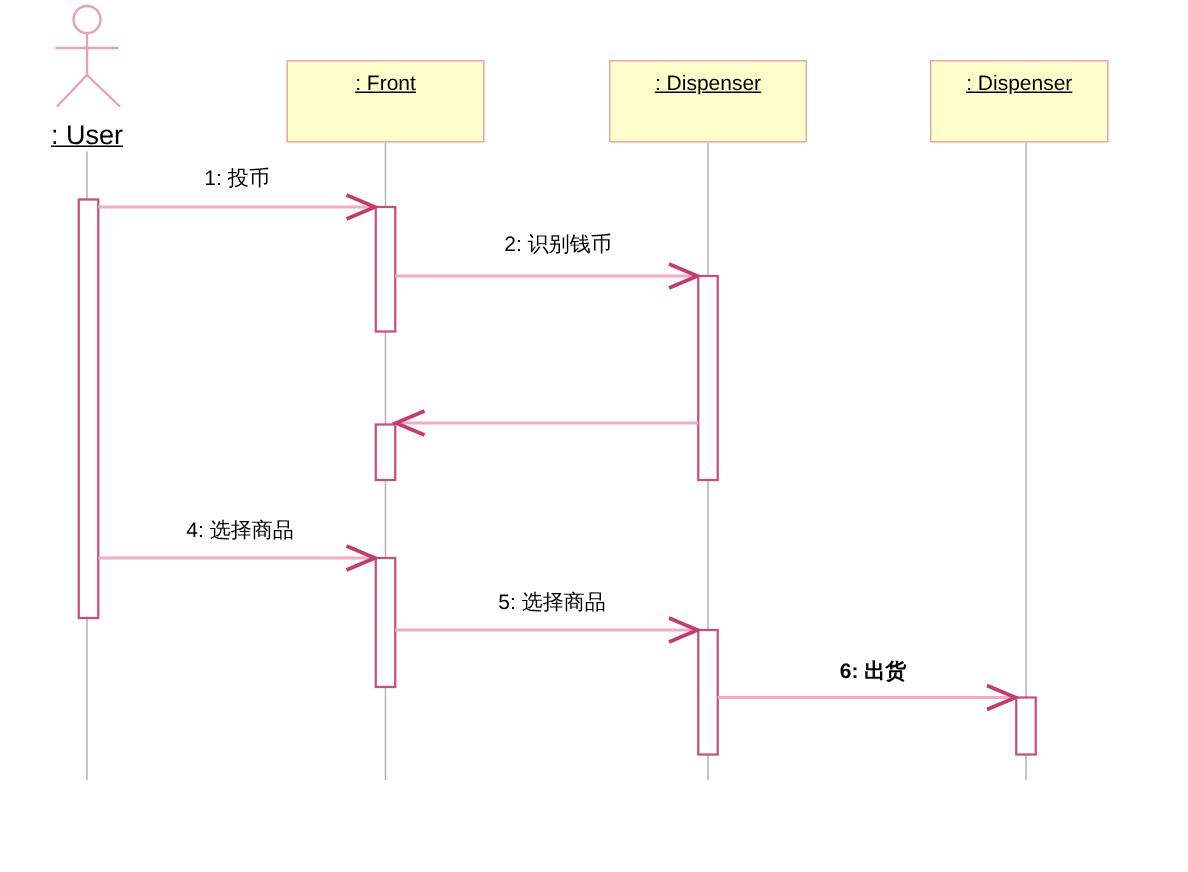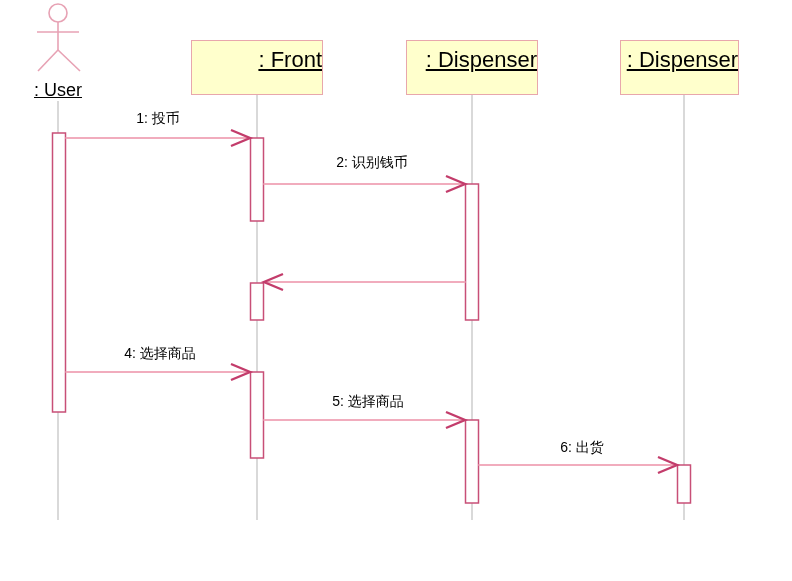--- a/index.html
+++ b/index.html
@@ -42,23 +42,23 @@
     stroke: var(--arrowhead, #c33c6b);
     stroke-width: 2.4;
     fill: none;
     stroke-linecap: butt;
   }
   .object-box {
     position: absolute;
     box-sizing: border-box;
     background: var(--object_fill, #ffffcc);
     border: 1.5px solid var(--object_border, #e8a7ac);
-    text-align: right;
+    text-align: center;
     padding-top: 6px;
-    font-size: 22px;
+    font-size: 14px;
     color: var(--text, #000);
   }
   .object-box .obj-name {
     text-decoration: underline;
   }
   .actor-label {
     position: absolute;
     transform: translateX(-50%);
     font-size: 18px;
     color: var(--text, #000);
@@ -130,15 +130,15 @@
     <span class="obj-name">: Dispenser</span>
   </div>
   <div class="object-box" style="left:620px; top:40px; width:119px; height:55px;">
     <span class="obj-name">: Dispenser</span>
   </div>
 
   <div class="msg-label" style="left:158px; top:108px;">1: 投币</div>
   <div class="msg-label" style="left:372px; top:152px;text-align:center;">2: 识别钱币</div>
   <div class="msg-label" style="left:160px; top:343px;">4: 选择商品</div>
   <div class="msg-label" style="left:368px; top:391px;">5: 选择商品</div>
-  <div class="msg-label" style="left:582px; top:437px;">6: 出货</div>
+  <div class="msg-label" style="left:582px; top:437px;font-weight:bold;">6: 出货</div>
 
 </div>
 
 </body></html>

